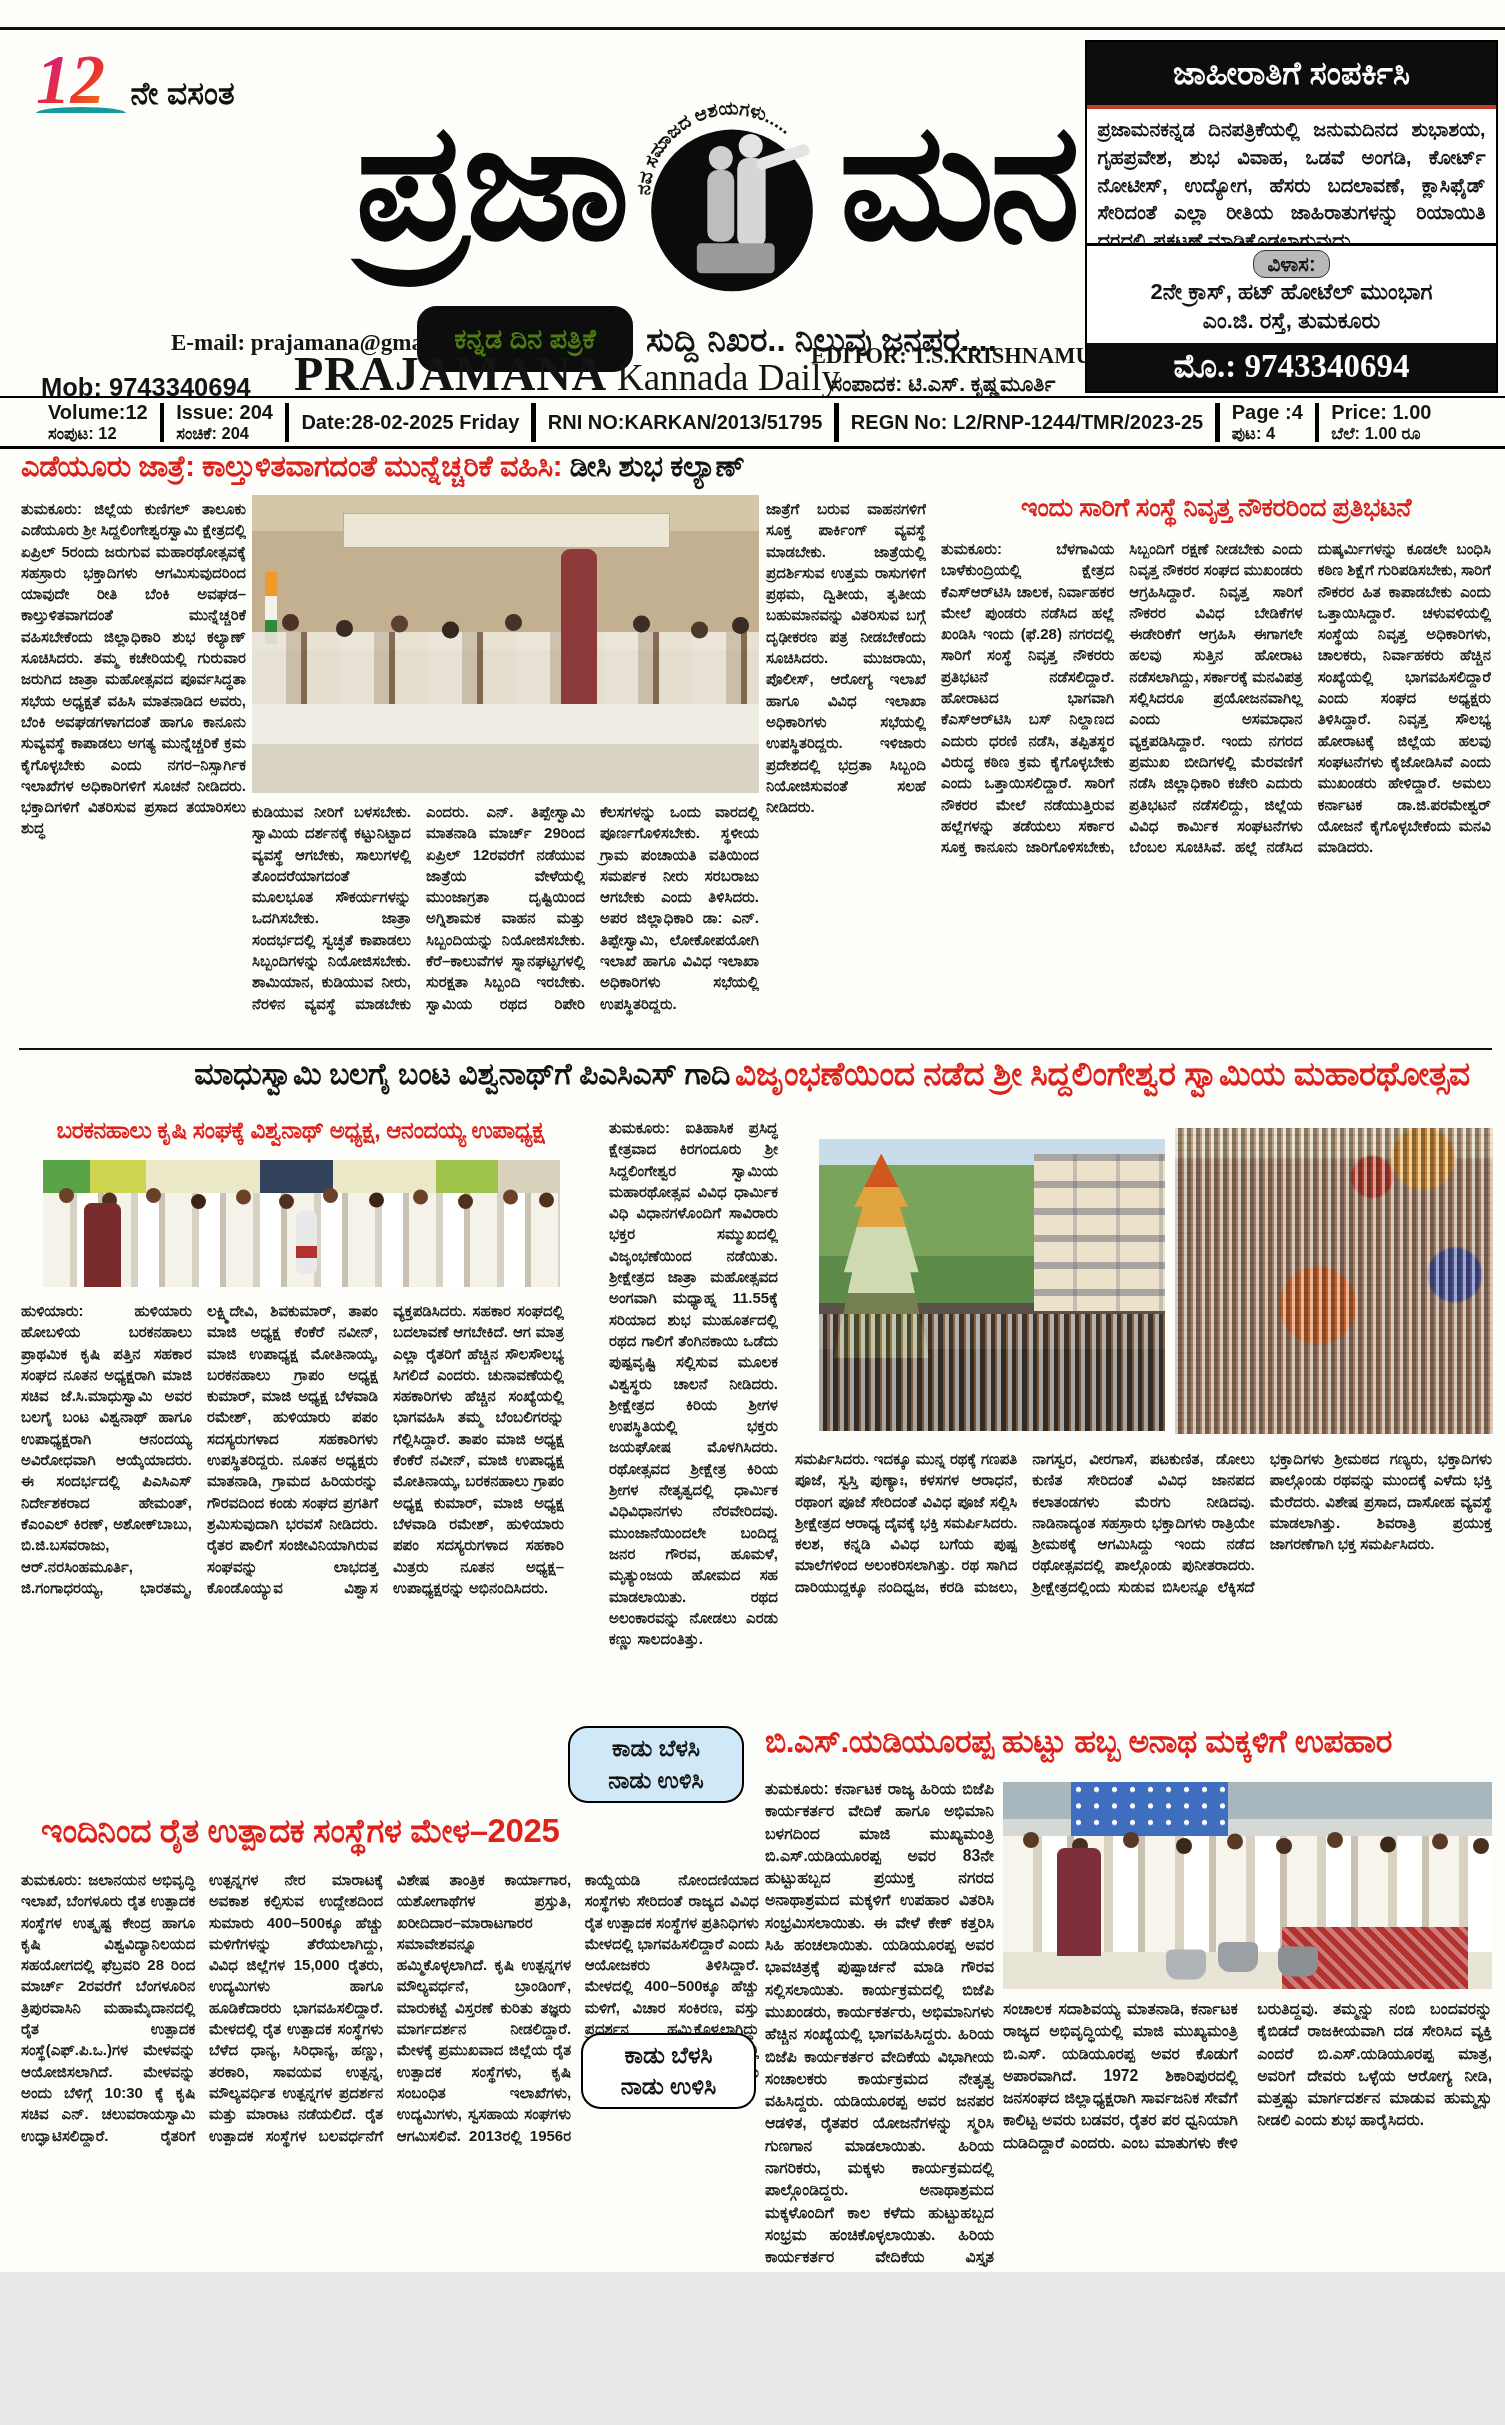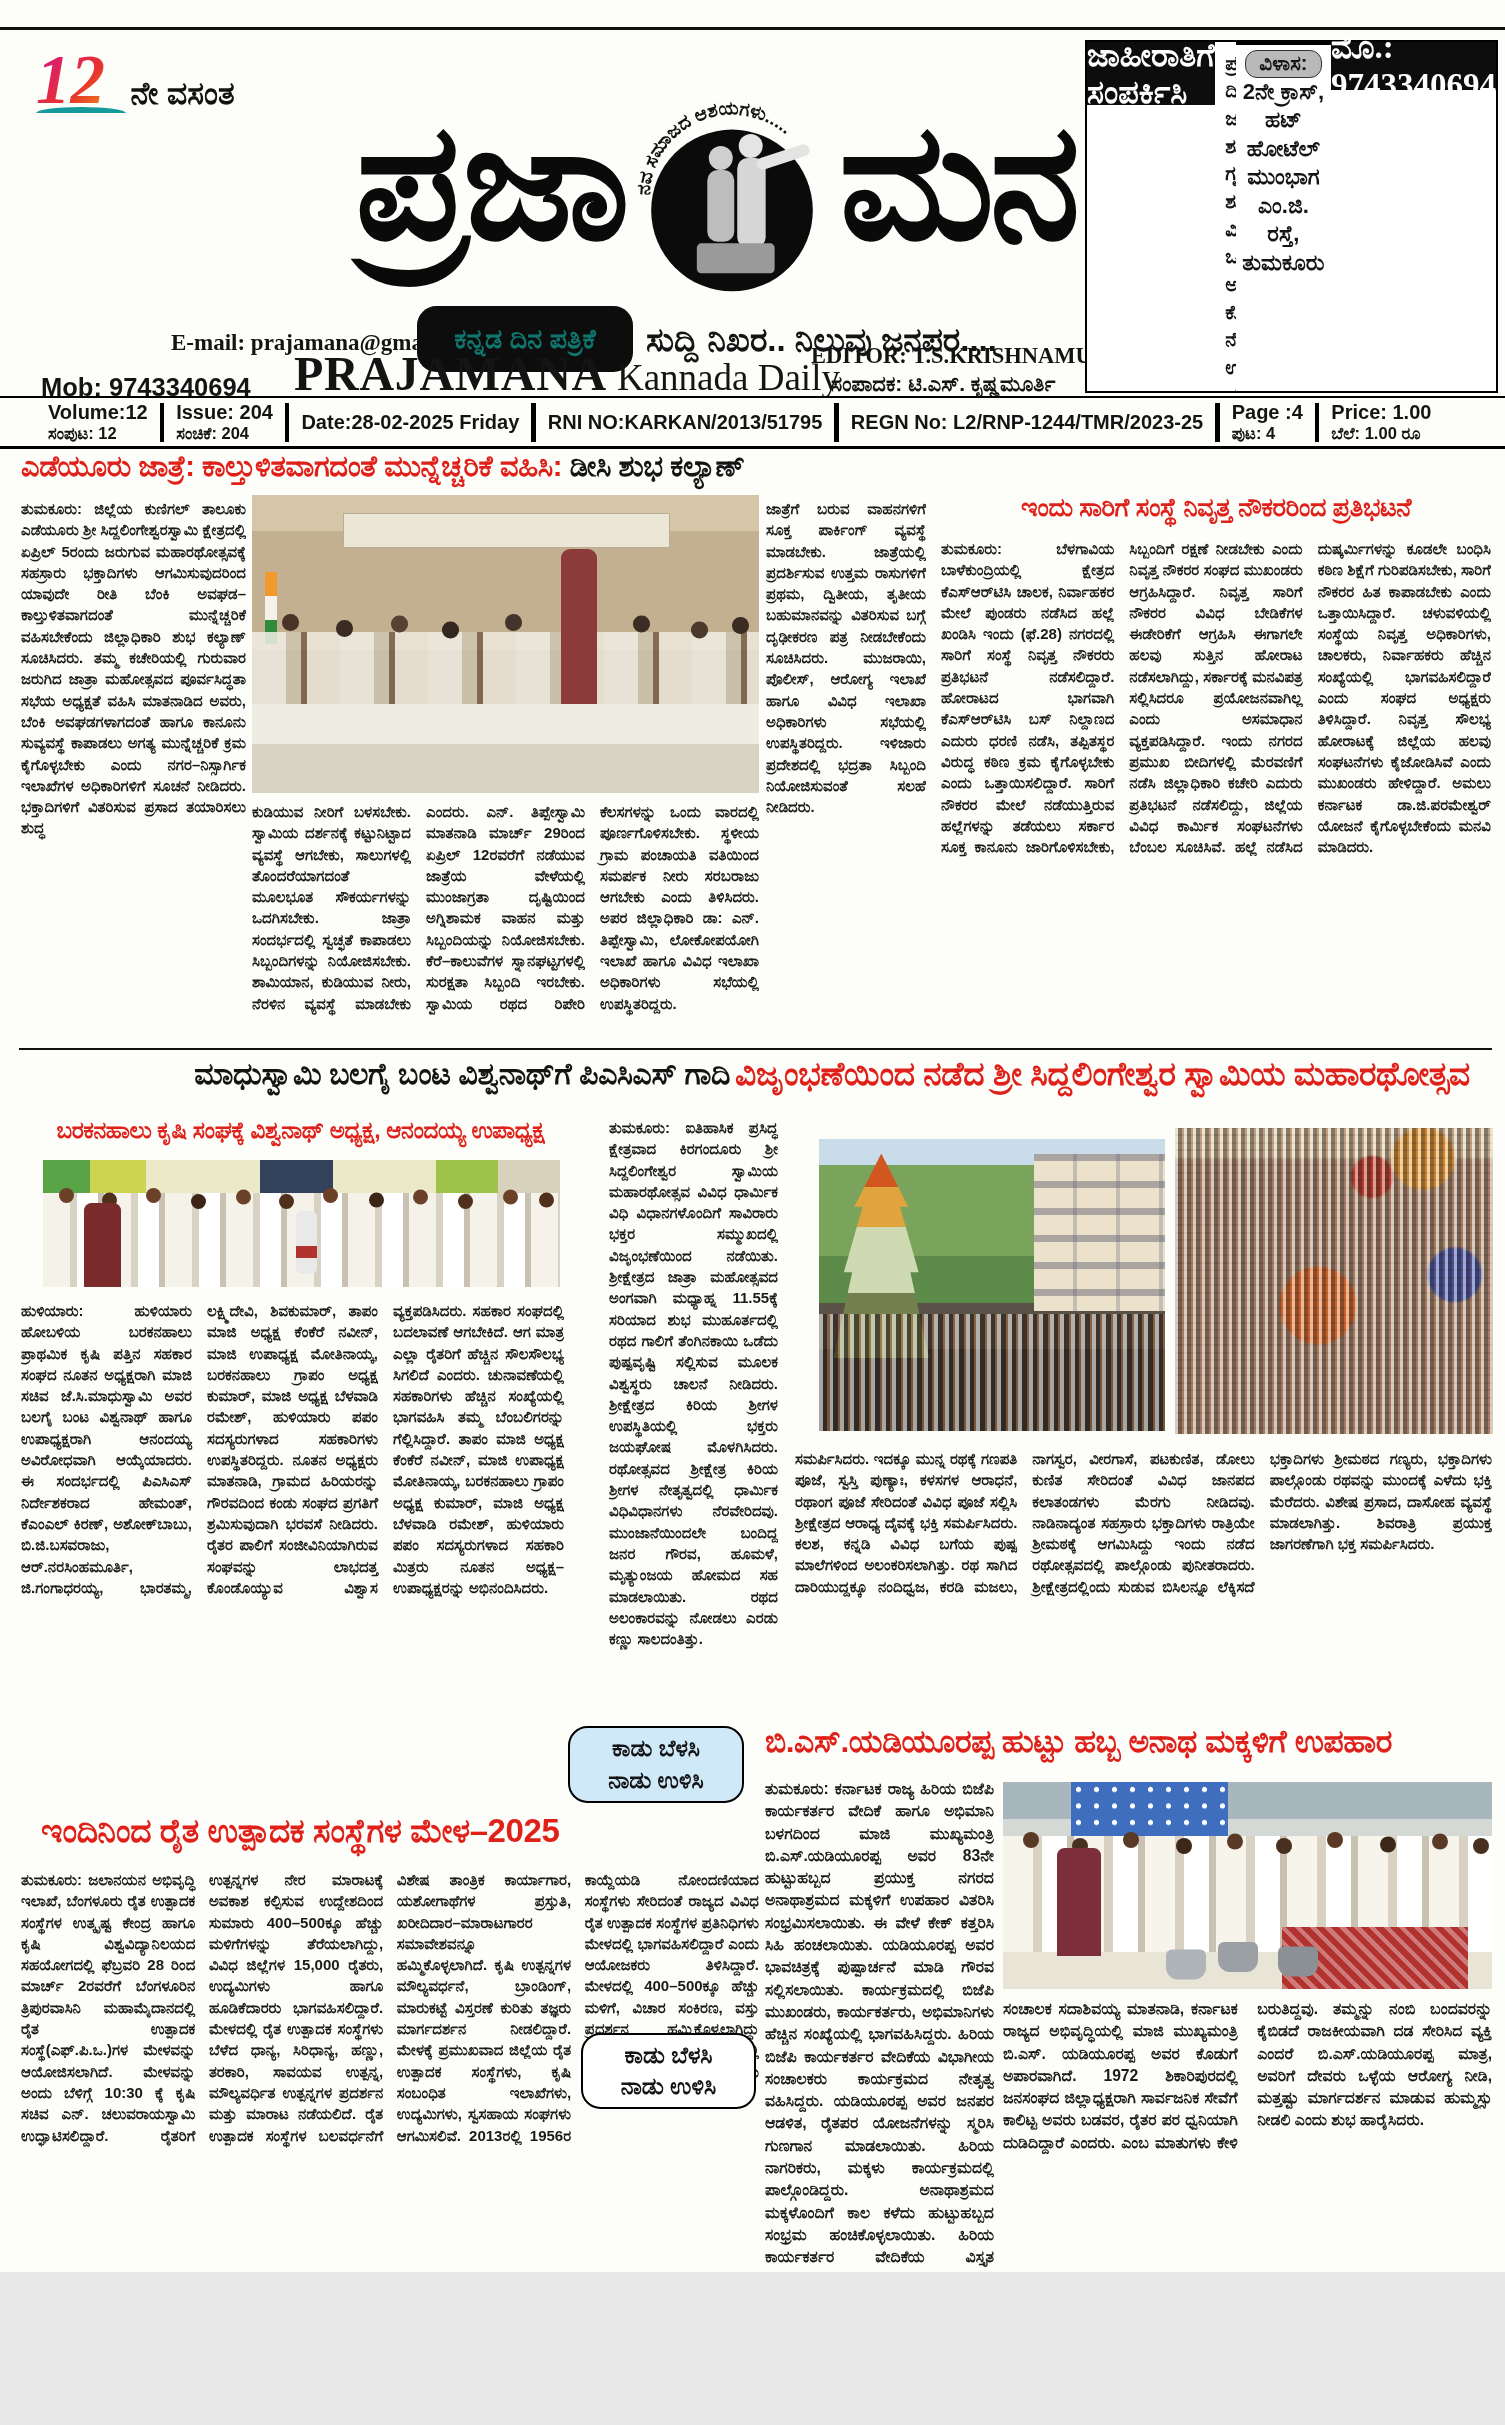--- a/index.html
+++ b/index.html
@@ -18,31 +18,31 @@
   
   .anniv-num{
     font-family:"Liberation Serif",serif;font-style:italic;font-weight:700;font-size:69px;
     background:linear-gradient(135deg,#d81b7a 10%,#e7352c 55%,#f39c12 95%);
     -webkit-background-clip:text;background-clip:text;color:transparent;line-height:.9;
   }
   .anniv-txt{font-size:31.5px;font-weight:800;color:#111;padding-left:4.5px;}
   .anniv-swash{width:90px;height:6px;border-radius:50%/100% 100% 0 0;background:#159a9c;margin-top:-4.5px;}
   .masthead-row{display:flex;align-items:center;justify-content:space-between;}
   .masthead-word{font-weight:900;font-size:163px;line-height:1;letter-spacing:-4.5px;color:#0a0a0a;white-space:nowrap;}
-  .badge-pill{background:#0d0d0d;color:#0f766e;border-radius:19.5px;display:flex;align-items:center;justify-content:center;
+  .badge-pill{background:#0d0d0d;color:#4d7c0f;border-radius:19.5px;display:flex;align-items:center;justify-content:center;
     font-weight:800;font-size:27px;}
   .tagline{font-size:33px;font-weight:800;white-space:nowrap;}
   .email{font-family:"Liberation Serif",serif;font-weight:700;font-size:23px;}
   .mob{font-weight:800;font-size:25.5px;}
   .name-en{font-family:"Liberation Serif",serif;font-weight:700;font-size:48px;letter-spacing:0.7px;white-space:nowrap;}
   .name-en small{font-weight:400;font-size:37px;letter-spacing:0;}
   .editor-en{font-family:"Liberation Serif",serif;font-weight:700;font-size:22.5px;white-space:nowrap;}
   .editor-kn{font-weight:800;font-size:21px;white-space:nowrap;}
   
-  .adbox{border:2.2px solid #000;background:#fff;display:flex;}
+  .adbox{border:2.2px solid #000;background:#fff;display:flex;flex-direction:column;}
   .adbox-head{height:63px;background:#0d0d0d;color:#fff;display:flex;align-items:center;justify-content:center;
     font-weight:800;font-size:32px;}
   .adbox-redline{height:3.7px;background:#c2402a;}
   .adbox-body{flex:1;padding:7.5px 10.5px;font-size:19.5px;font-weight:700;line-height:1.42;text-align:justify;overflow:hidden;}
   .adbox-addr{border-top:3px solid #000;text-align:center;padding:4.5px 6px 7.5px;}
   .addr-pill{display:inline-block;background:#b9b9b9;border:1.5px solid #333;border-radius:12px;padding:1.5px 13.5px;
     font-weight:800;font-size:20px;}
   .addr-line{font-weight:800;font-size:22px;line-height:1.3;}
   .adbox-phone{height:48px;background:#0d0d0d;color:#fff;display:flex;align-items:center;justify-content:center;
     font-weight:800;font-size:33px;font-family:"Liberation Serif",serif;}

